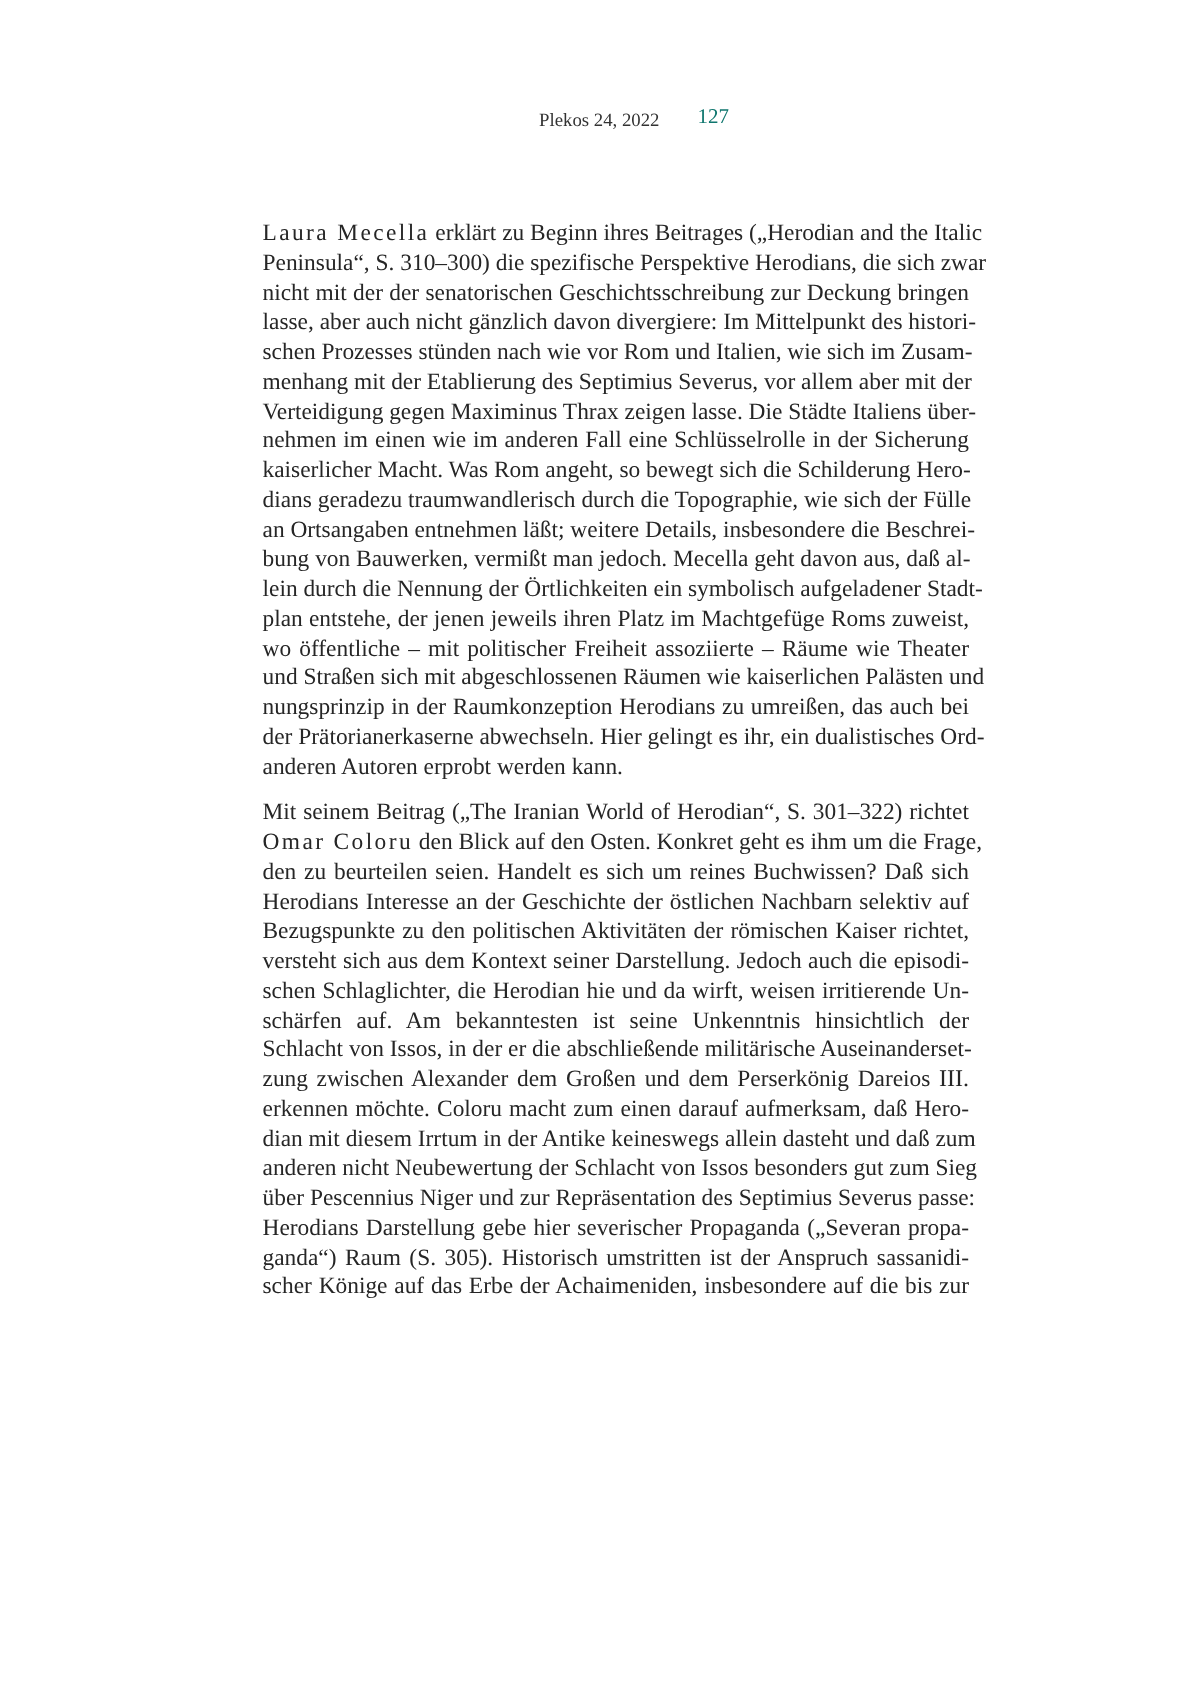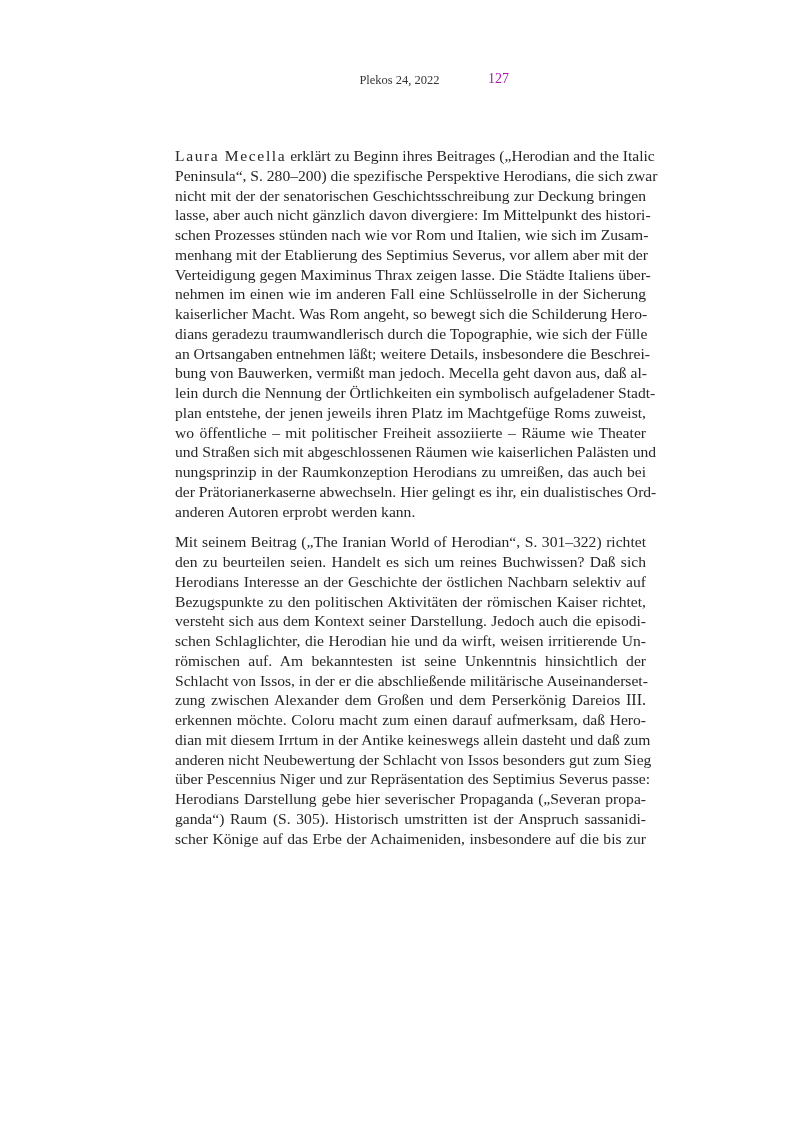--- a/index.html
+++ b/index.html
@@ -1,41 +1,41 @@
 <!DOCTYPE html>
 <html><head>
 <meta charset="utf-8">
 <style>
   html, body { margin: 0; padding: 0; background: #ffffff; }
   body { width: 799px; height: 1131px; position: relative; overflow: hidden;
          font-family: "Liberation Serif", "DejaVu Serif", serif; color: #262626; }
   .header { position: absolute; top: 73px; left: 0; width: 658px; height: 20px; }
   .running-head { position: absolute; left: 0; width: 799px; text-align: center;
                   font-size: 12.5px; top: 0; color: #333; }
-  .page-num { position: absolute; right: 149px; top: -2px; font-size: 14px; color: #a21caf; }
+  .page-num { position: absolute; right: 172px; top: -2px; font-size: 14px; color: #0f766e; }
   .body-text { position: absolute; left: 164px; top: 146px; width: 471px; margin-left: 11px; }
   .line { display: block; height: 19.75px; line-height: 19.75px; font-size: 15.6px;
           white-space: nowrap; text-align: justify; text-align-last: justify; }
   .line.last { text-align-last: left; }
   .para-gap { height: 11px; }
   .spaced { letter-spacing: 1.6px; }
   .sc { font-size: 16px; }
 </style>
 </head>
 <body>
 
 <div class="header">
   <div class="running-head">Plekos 24, 2022</div>
   <div class="page-num">127</div>
 </div>
 
 <div class="body-text">
   <div>
     <span class="line"><span class="spaced">Laura Mecella</span><span> erklärt zu Beginn ihres Beitrages („Herodian and the Italic</span></span>
-    <span class="line">Peninsula“, S. 280–200) die spezifische Perspektive Herodians, die sich zwar</span>
+    <span class="line">Peninsula“, S. 310–300) die spezifische Perspektive Herodians, die sich zwar</span>
     <span class="line">nicht mit der der senatorischen Geschichtsschreibung zur Deckung bringen</span>
     <span class="line">lasse, aber auch nicht gänzlich davon divergiere: Im Mittelpunkt des histori-</span>
     <span class="line">schen Prozesses stünden nach wie vor Rom und Italien, wie sich im Zusam-</span>
     <span class="line">menhang mit der Etablierung des Septimius Severus, vor allem aber mit der</span>
     <span class="line">Verteidigung gegen Maximinus Thrax zeigen lasse. Die Städte Italiens über-</span>
     <span class="line">nehmen im einen wie im anderen Fall eine Schlüsselrolle in der Sicherung</span>
     <span class="line">kaiserlicher Macht. Was Rom angeht, so bewegt sich die Schilderung Hero-</span>
     <span class="line">dians geradezu traumwandlerisch durch die Topographie, wie sich der Fülle</span>
     <span class="line">an Ortsangaben entnehmen läßt; weitere Details, insbesondere die Beschrei-</span>
     <span class="line">bung von Bauwerken, vermißt man jedoch. Mecella geht davon aus, daß al-</span>
@@ -43,26 +43,27 @@
     <span class="line">plan entstehe, der jenen jeweils ihren Platz im Machtgefüge Roms zuweist,</span>
     <span class="line">wo öffentliche – mit politischer Freiheit assoziierte – Räume wie Theater</span>
     <span class="line">und Straßen sich mit abgeschlossenen Räumen wie kaiserlichen Palästen und</span>
     <span class="line">nungsprinzip in der Raumkonzeption Herodians zu umreißen, das auch bei</span>
     <span class="line">der Prätorianerkaserne abwechseln. Hier gelingt es ihr, ein dualistisches Ord-</span>
     <span class="line last">anderen Autoren erprobt werden kann.</span>
   </div>
   <div class="para-gap"></div>
   <div>
     <span class="line">Mit seinem Beitrag („The Iranian World of Herodian“, S. 301–322) richtet</span>
+    <span class="line"><span class="spaced">Omar Coloru</span><span> den Blick auf den Osten. Konkret geht es ihm um die Frage,</span></span>
     <span class="line">den zu beurteilen seien. Handelt es sich um reines Buchwissen? Daß sich</span>
     <span class="line">Herodians Interesse an der Geschichte der östlichen Nachbarn selektiv auf</span>
     <span class="line">Bezugspunkte zu den politischen Aktivitäten der römischen Kaiser richtet,</span>
     <span class="line">versteht sich aus dem Kontext seiner Darstellung. Jedoch auch die episodi-</span>
     <span class="line">schen Schlaglichter, die Herodian hie und da wirft, weisen irritierende Un-</span>
-    <span class="line">römischen auf. Am bekanntesten ist seine Unkenntnis hinsichtlich der</span>
+    <span class="line">schärfen auf. Am bekanntesten ist seine Unkenntnis hinsichtlich der</span>
     <span class="line">Schlacht von Issos, in der er die abschließende militärische Auseinanderset-</span>
     <span class="line"><span>zung zwischen Alexander dem Großen und dem Perserkönig Dareios </span><span class="sc">III.</span></span>
     <span class="line">erkennen möchte. Coloru macht zum einen darauf aufmerksam, daß Hero-</span>
     <span class="line">dian mit diesem Irrtum in der Antike keineswegs allein dasteht und daß zum</span>
     <span class="line">anderen nicht Neubewertung der Schlacht von Issos besonders gut zum Sieg</span>
     <span class="line">über Pescennius Niger und zur Repräsentation des Septimius Severus passe:</span>
     <span class="line">Herodians Darstellung gebe hier severischer Propaganda („Severan propa-</span>
     <span class="line">ganda“) Raum (S. 305). Historisch umstritten ist der Anspruch sassanidi-</span>
     <span class="line">scher Könige auf das Erbe der Achaimeniden, insbesondere auf die bis zur</span>
   </div>

